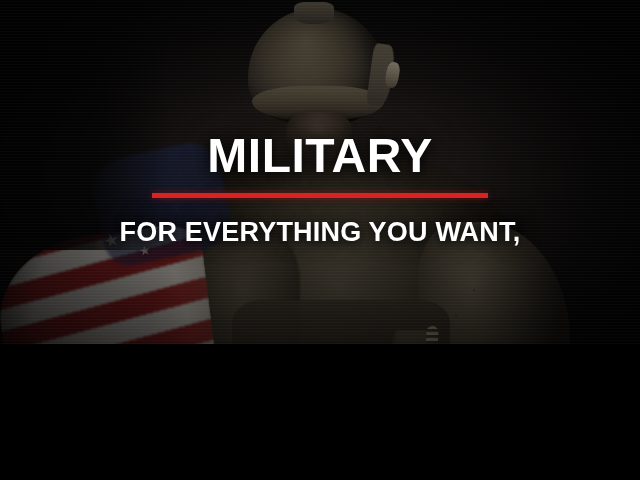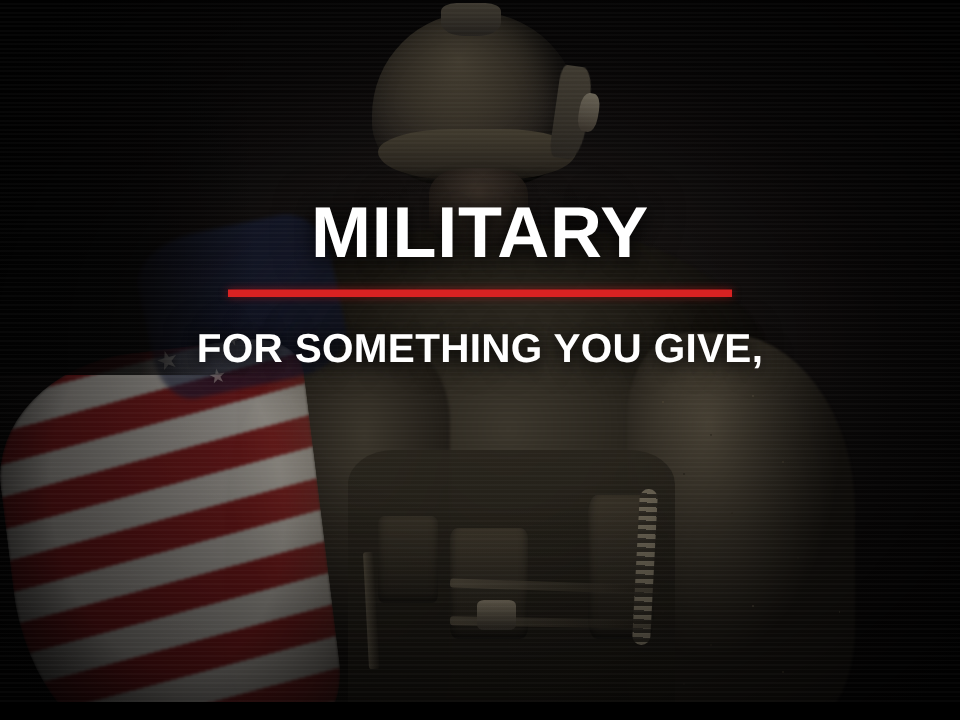--- a/index.html
+++ b/index.html
@@ -5,21 +5,21 @@
   * { margin:0; padding:0; box-sizing:border-box; }
   html, body {
     width:640px; height:480px;
     background:#000;
     font-family:"Liberation Sans", sans-serif;
     overflow:hidden;
   }
 
   .banner {
     position:relative;
-    width:640px; height:468px;
+    width:640px; height:344px;
     background:#0a0808;
     overflow:hidden;
   }
 
   
   .photo { position:absolute; inset:0; }
 
   .bg-base {
     position:absolute; inset:0;
     background:
@@ -283,17 +283,17 @@
   </div>
 
   <div class="content">
     <div class="headline">
       <div class="line1">MILITARY</div>
     </div>
 
     <div class="rule" style="background: rgb(217, 34, 34);"></div>
 
     <div class="subhead">
-      <div>FOR SOMETHING YOU GIVE,</div>
+      <div>FOR EVERYTHING YOU WANT,</div>
     </div>
   </div>
 
 </div>
 
 </body></html>

